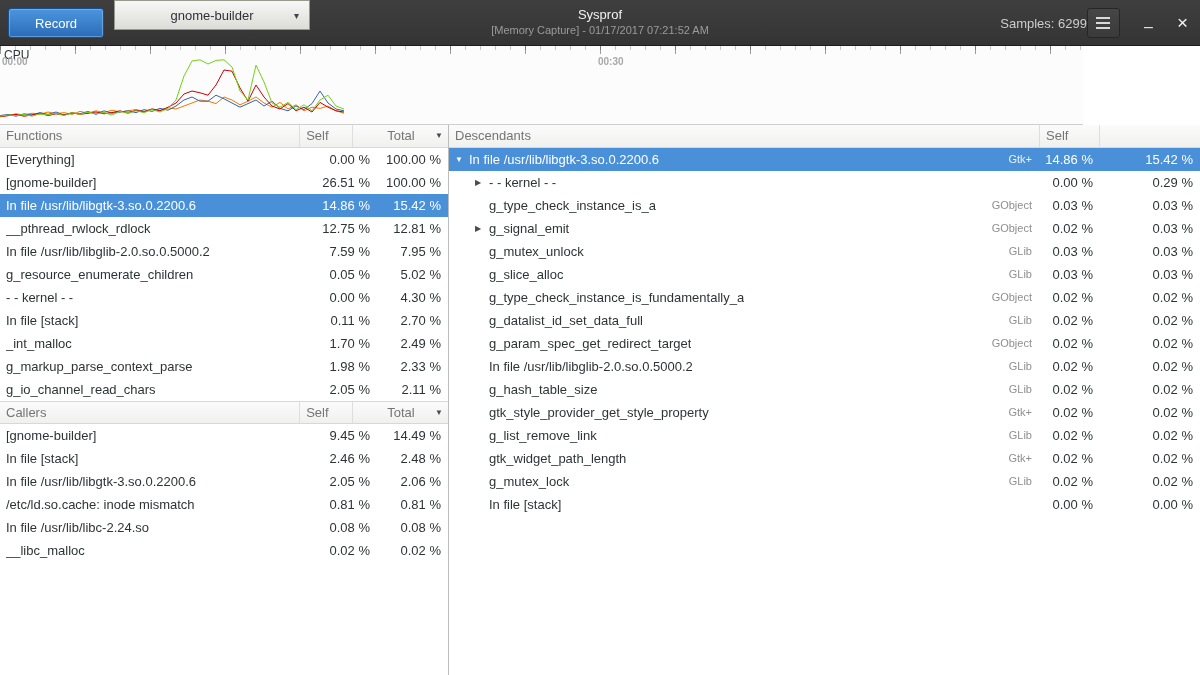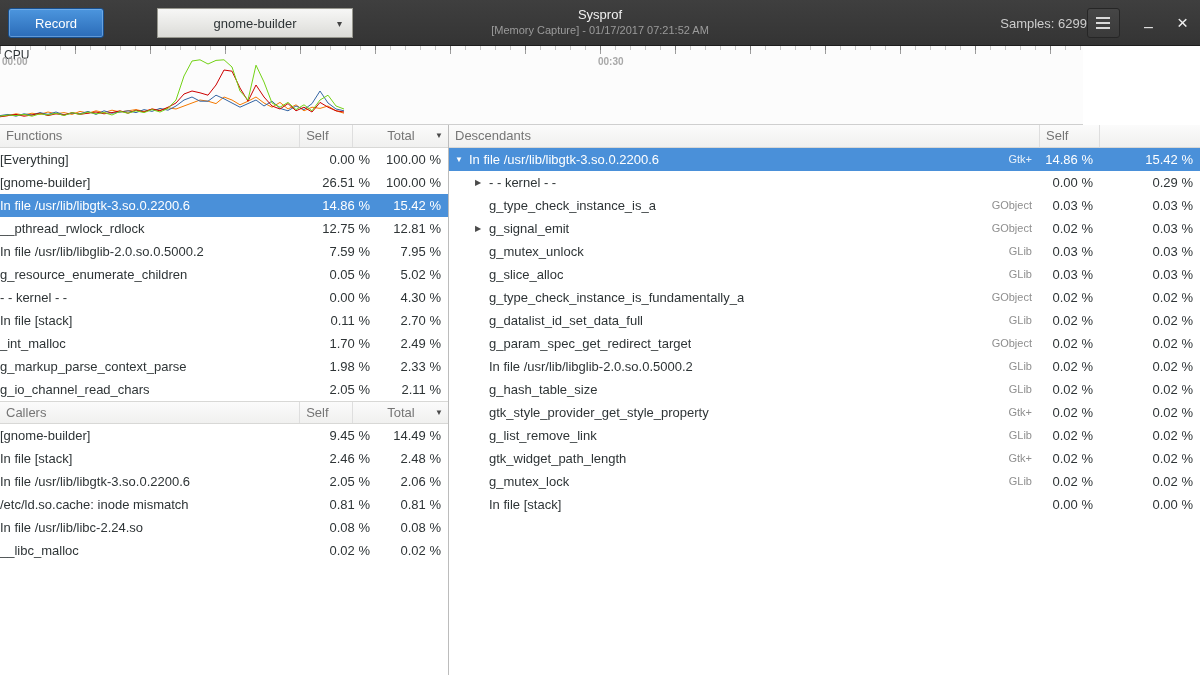--- a/index.html
+++ b/index.html
@@ -17,25 +17,25 @@
     border-bottom:1px solid #1d1d1d;
   }
   .record-btn {
     position:absolute; left:8px; top:8px; width:96px; height:30px;
     background:linear-gradient(#4c96de,#2b6cb8);
     border:1px solid #184f8d; border-radius:3px;
     box-shadow: inset 0 0 0 1px rgba(140,190,240,.55);
     color:#ffffff; font-size:13px; font-family:inherit; cursor:pointer;
   }
   .process-combo {
-    position:absolute; left:114px; top:8px; width:196px; height:30px;
+    position:absolute; left:114px; top:0; width:196px; height:30px;
     background:linear-gradient(#f7f7f6,#dcdcd8);
     border:1px solid #98988f; border-radius:0;
     color:#2e3436; font-size:13px; font-family:inherit; cursor:pointer;
-    display:flex; align-items:center; justify-content:center;margin-left:43px;
+    display:flex; align-items:center; justify-content:center;
   }
   .combo-arrow { position:absolute; right:10px; top:9px; font-size:10px; color:#444; }
   .title-box {
     position:absolute; left:50%; top:6px; transform:translateX(-50%);
     text-align:center; white-space:nowrap;
   }
   .title { color:#f1f1f1; font-size:13px; line-height:17px; }
   .subtitle { color:#9b9b9b; font-size:11px; line-height:15px; }
   .header-right {
     position:absolute; right:12px; top:0; height:46px;
@@ -90,21 +90,21 @@
   .panel-left .th.self  { width:56px; }
   .panel-left .th.total { width:71px; border-right:none; position:relative;margin-left:28px; }
   .panel-right .th.name  { flex:1; }
   .panel-right .th.self  { width:60px; }
   .panel-right .th.total { width:100px; border-right:none; position:relative;margin-top:40px; }
   .sort-arrow { position:absolute; right:5px; top:0; font-size:8px; color:#4a4a4a; }
 
   .row { display:flex; height:23px; line-height:23px; cursor:default; }
   .row.selected { background:#4a90d9; color:#ffffff; }
   .cell { white-space:nowrap; overflow:hidden; }
-  .cell.name { flex:1; display:flex; align-items:center; min-width:0; }
+  .cell.name { flex:1; padding-left:6px; display:flex; align-items:center; min-width:0; }
   .cell.num { text-align:right; padding-right:7px; flex:none; }
   .panel-left .cell.self  { width:56px; }
   .panel-left .cell.total { width:71px; }
   .panel-right .cell.self  { width:60px; }
   .panel-right .cell.total { width:100px; }
   .fn-label { white-space:nowrap; overflow:hidden; }
   .expander { width:14px; flex:none; font-size:8px; color:#4a4a4a; }
   .selected .expander { color:#ffffff; }
   .lib-badge { margin-left:auto; padding-left:8px; padding-right:8px;
                color:#8f8f8f; font-size:11px; flex:none; }

